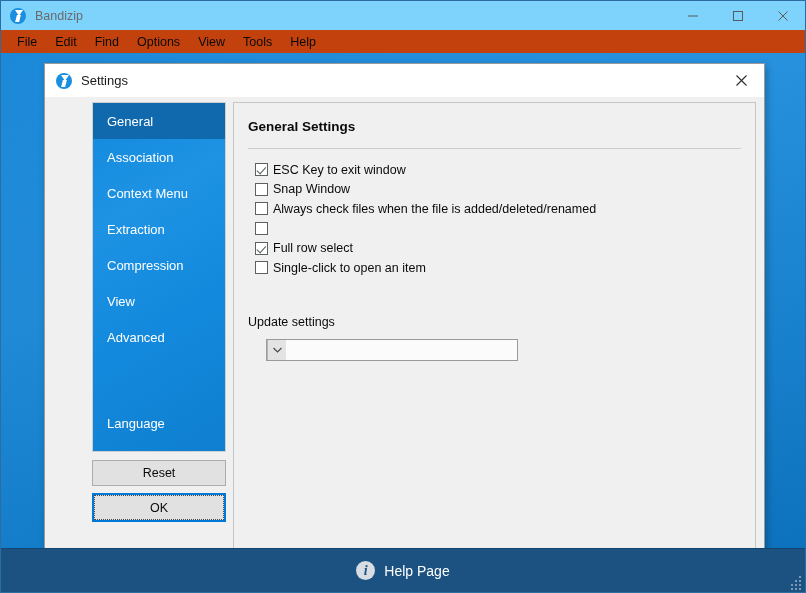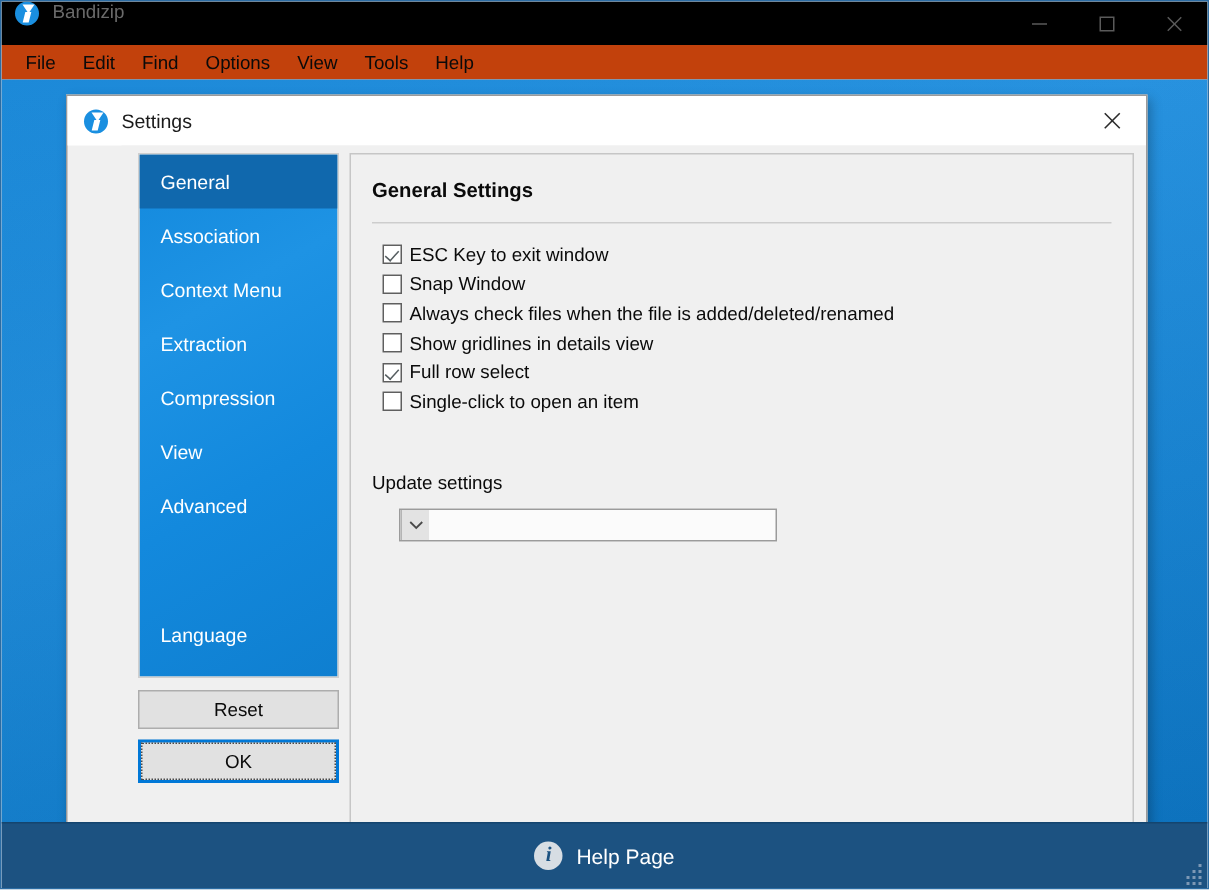--- a/index.html
+++ b/index.html
@@ -22,23 +22,23 @@
     box-sizing: border-box;
     background: #ffffff;
     overflow: hidden;
   }
 
   
   #title-bar {
     position: absolute;
     left: 0; top: 0;
     width: 100%; height: 29px;
-    background: #000000;
-    display: flex;
-    align-items: flex-start;
+    background: #7dd3fc;
+    display: flex;
+    align-items: center;
   }
   #app-icon {
     width: 16px; height: 16px;
     margin-left: 9px;
     border-radius: 50%;
     background: #1a8fe0;
     position: relative;
     flex: none;
   }
   #app-icon::after {
@@ -466,21 +466,20 @@
           <div class="cb-row">
             <span class="cb-box"></span>
             <span class="cb-label">Snap Window</span>
           </div>
           <div class="cb-row">
             <span class="cb-box"></span>
             <span class="cb-label">Always check files when the file is added/deleted/renamed</span>
           </div>
           <div class="cb-row">
             <span class="cb-box"></span>
-            <span class="cb-label">Show gridlines in details view</span>
           </div>
           <div class="cb-row">
             <span class="cb-box checked"></span>
             <span class="cb-label">Full row select</span>
           </div>
           <div class="cb-row">
             <span class="cb-box"></span>
             <span class="cb-label">Single-click to open an item</span>
           </div>
         </div>

